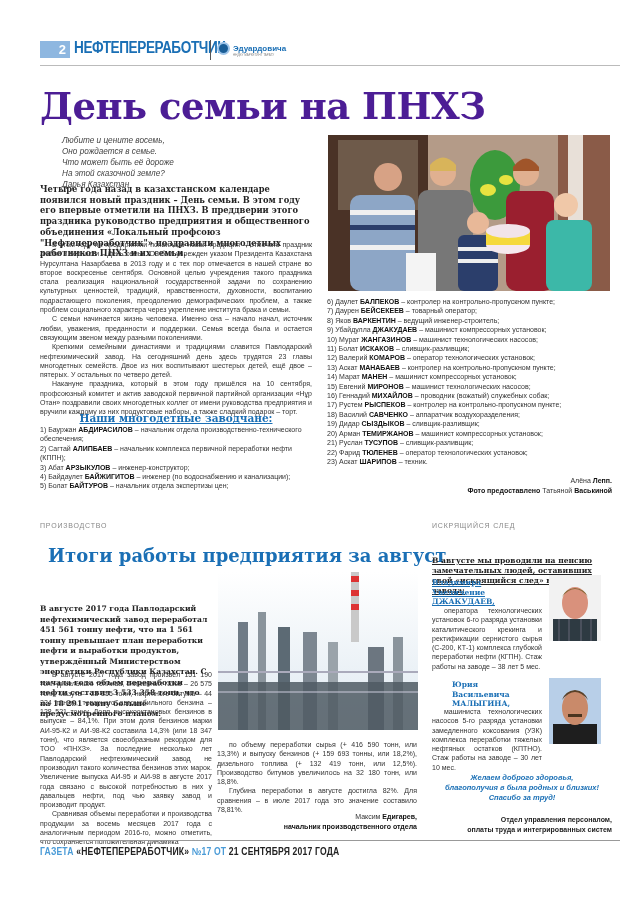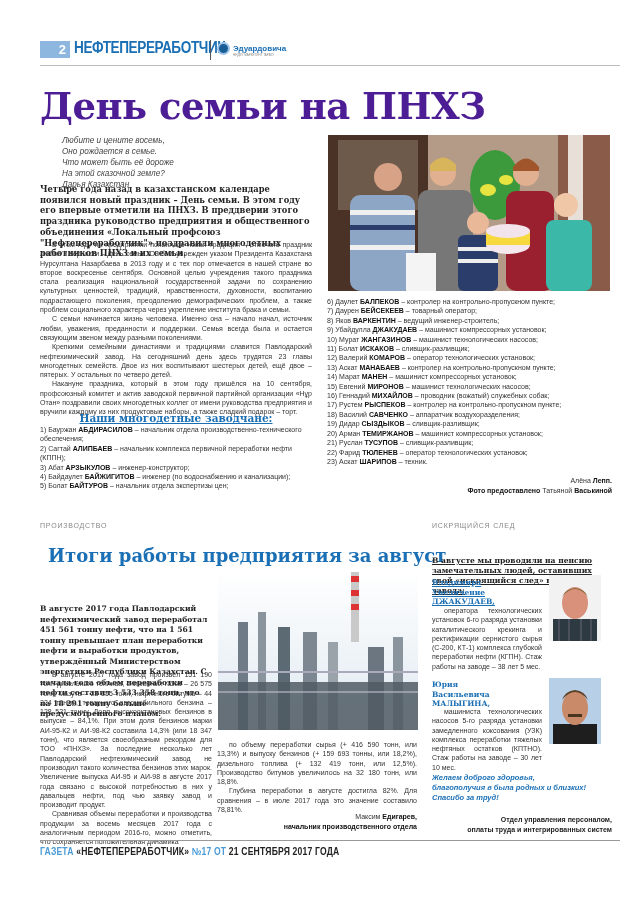--- a/index.html
+++ b/index.html
@@ -39,26 +39,26 @@
   .col2b{left:217px;top:740px;width:200px;}
   .col2b p{margin:0;}
   .photo-plant{left:218px;top:572px;width:200px;height:158px;overflow:hidden;}
   .sig2{left:217px;top:812px;width:200px;text-align:right;font:7px/10px "Liberation Sans",sans-serif;color:#333;}
   .sig2 b{color:#111;}
   .right-lead{left:432px;top:556px;width:180px;font:bold 7.6px/10px "DejaVu Serif",serif;color:#222;text-decoration:underline;}
   .person-name{font:bold 7.5px/9.5px "DejaVu Serif",serif;color:#1a6fb5;}
   .person-desc{font:7px/9.3px "Liberation Sans",sans-serif;color:#333;text-align:justify;}
   .p1name{left:432px;top:578px;width:110px;text-decoration:underline;}
   .p1desc{left:432px;top:606px;width:110px;}
-  .p2name{left:432px;top:680px;width:110px;}
+  .p2name{left:452px;top:680px;width:110px;}
   .p2desc{left:432px;top:707px;width:110px;}
   .p-photo{width:52px;overflow:hidden;}
   .pp1{left:549px;top:575px;height:66px;}
   .pp2{left:549px;top:678px;height:66px;}
-  .wish{left:432px;top:773px;width:180px;font:italic bold 7.5px/10px "Liberation Sans",sans-serif;color:#1a6fb5;}
+  .wish{left:432px;top:773px;width:180px;text-align:center;font:italic bold 7.5px/10px "Liberation Sans",sans-serif;color:#1a6fb5;}
   .sig3{left:432px;top:815px;width:180px;text-align:right;font:bold 7px/10px "Liberation Sans",sans-serif;color:#222;}
   .foot-line{left:40px;top:840px;width:580px;height:1px;background:#999;}
   .footer{left:40px;top:846px;font:bold 10px "Liberation Sans",sans-serif;letter-spacing:0.2px;transform:scaleX(0.86);transform-origin:left;white-space:nowrap;}
   .footer .blue{color:#4a9bd7;}
   .footer .dark{color:#222;}
 </style>
 </head>
 <body>
 
 <div class="abs hdr-num">2</div>

